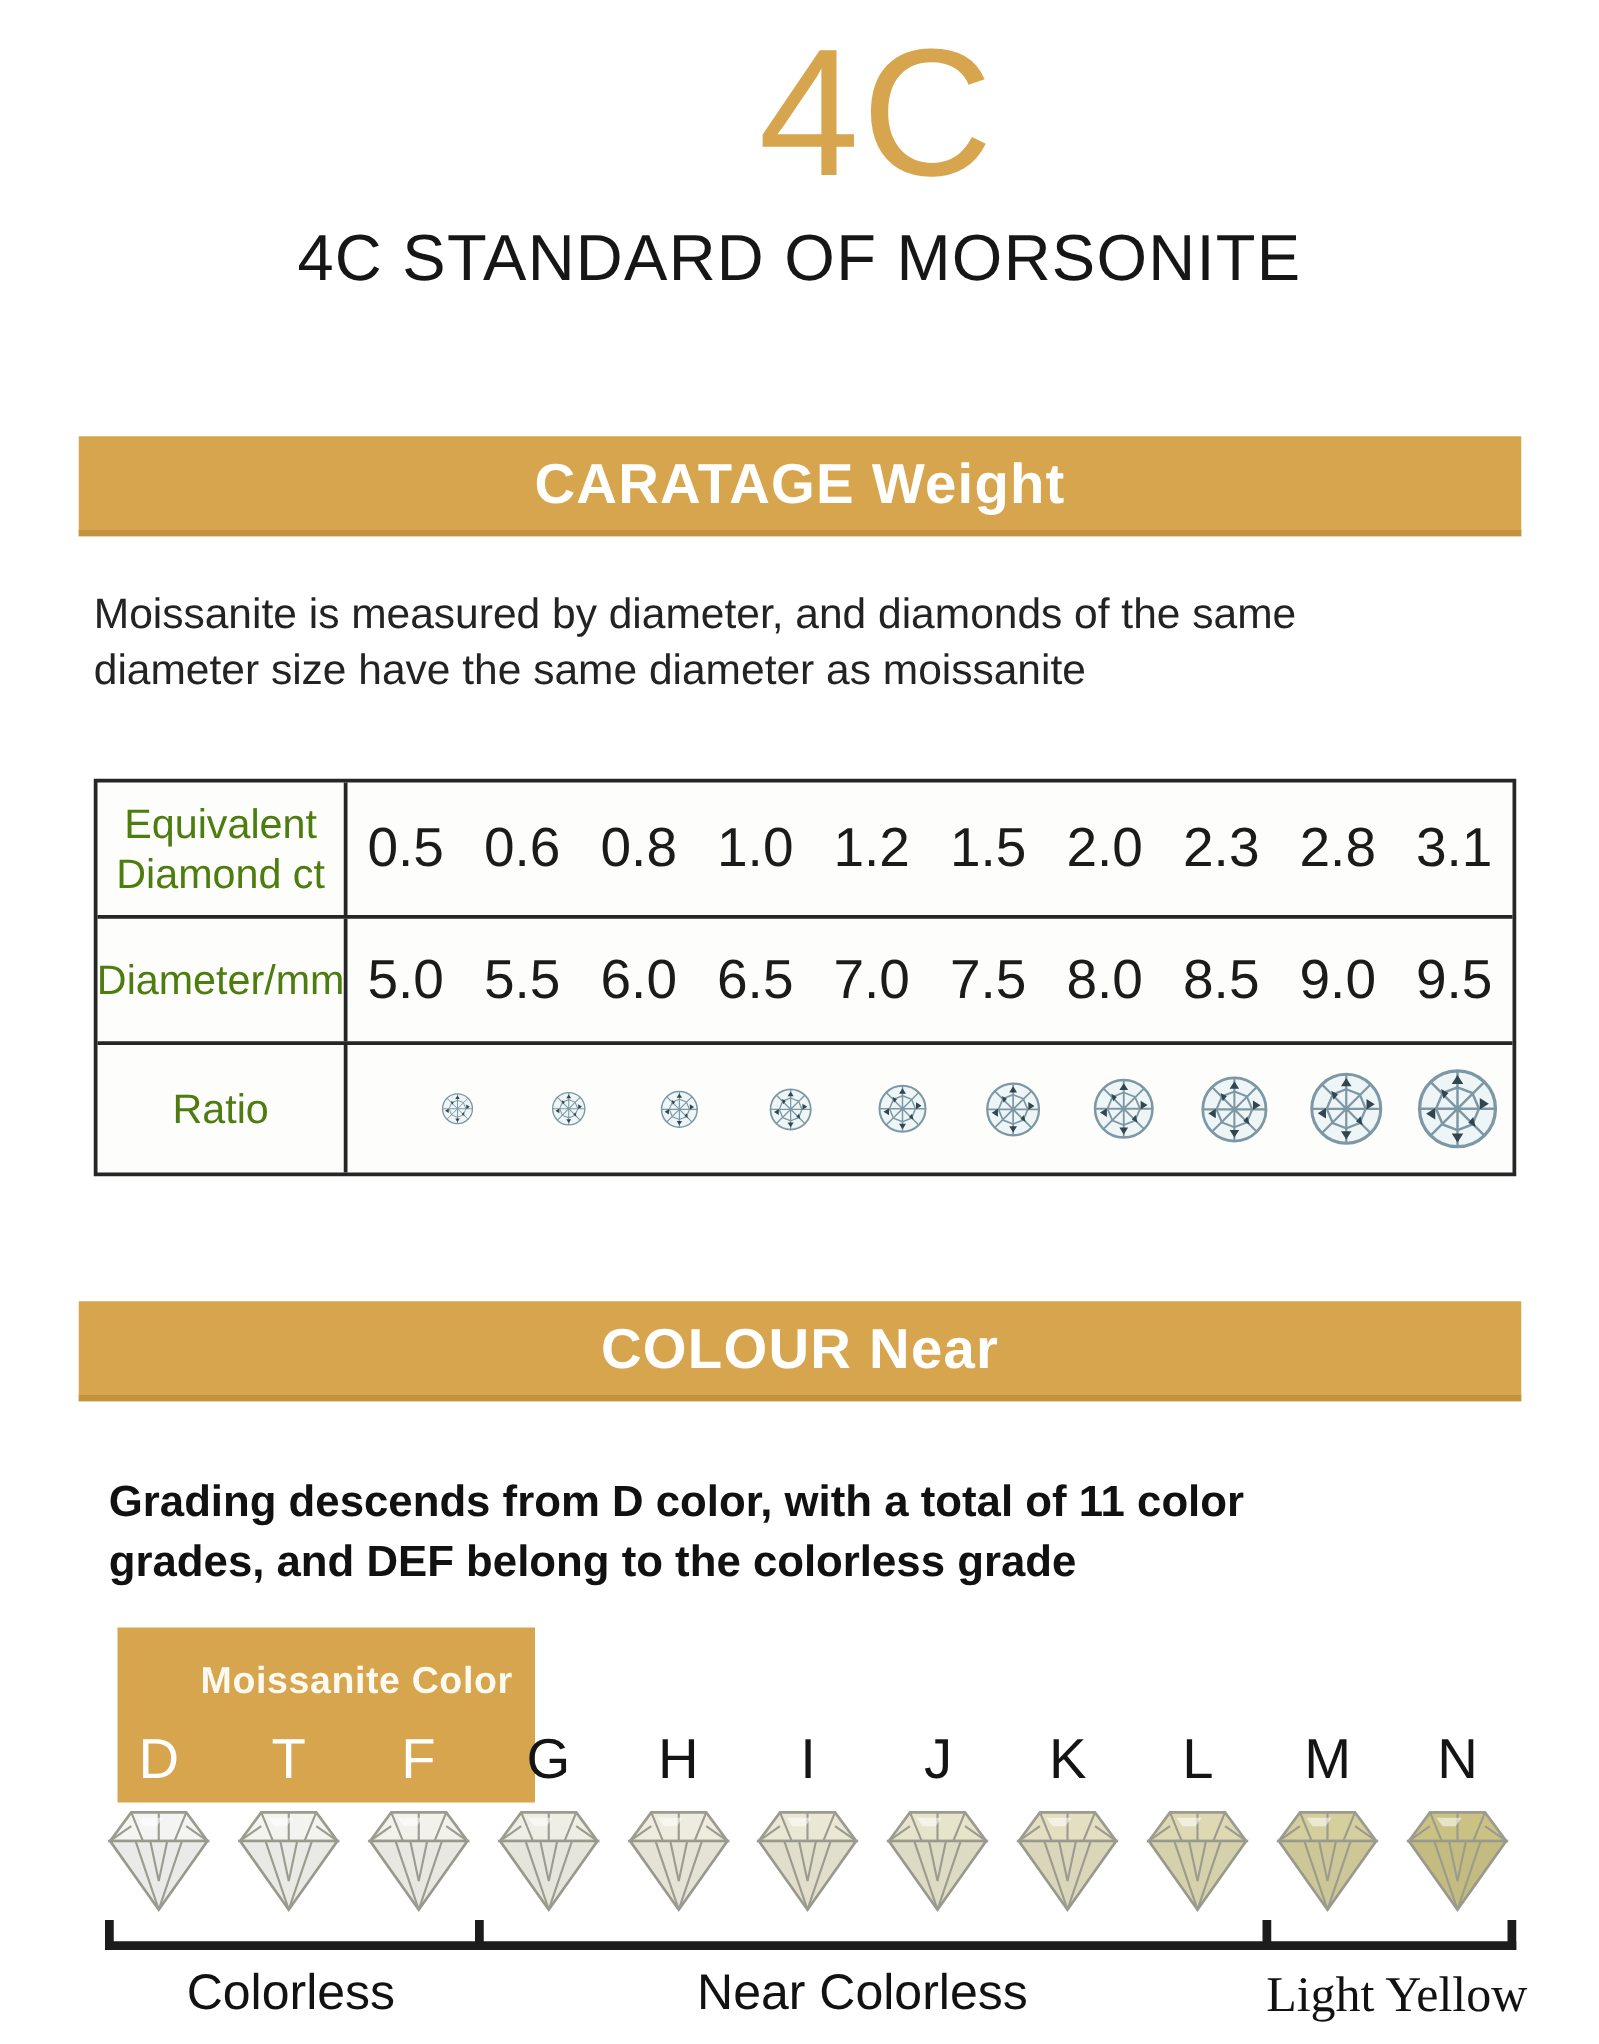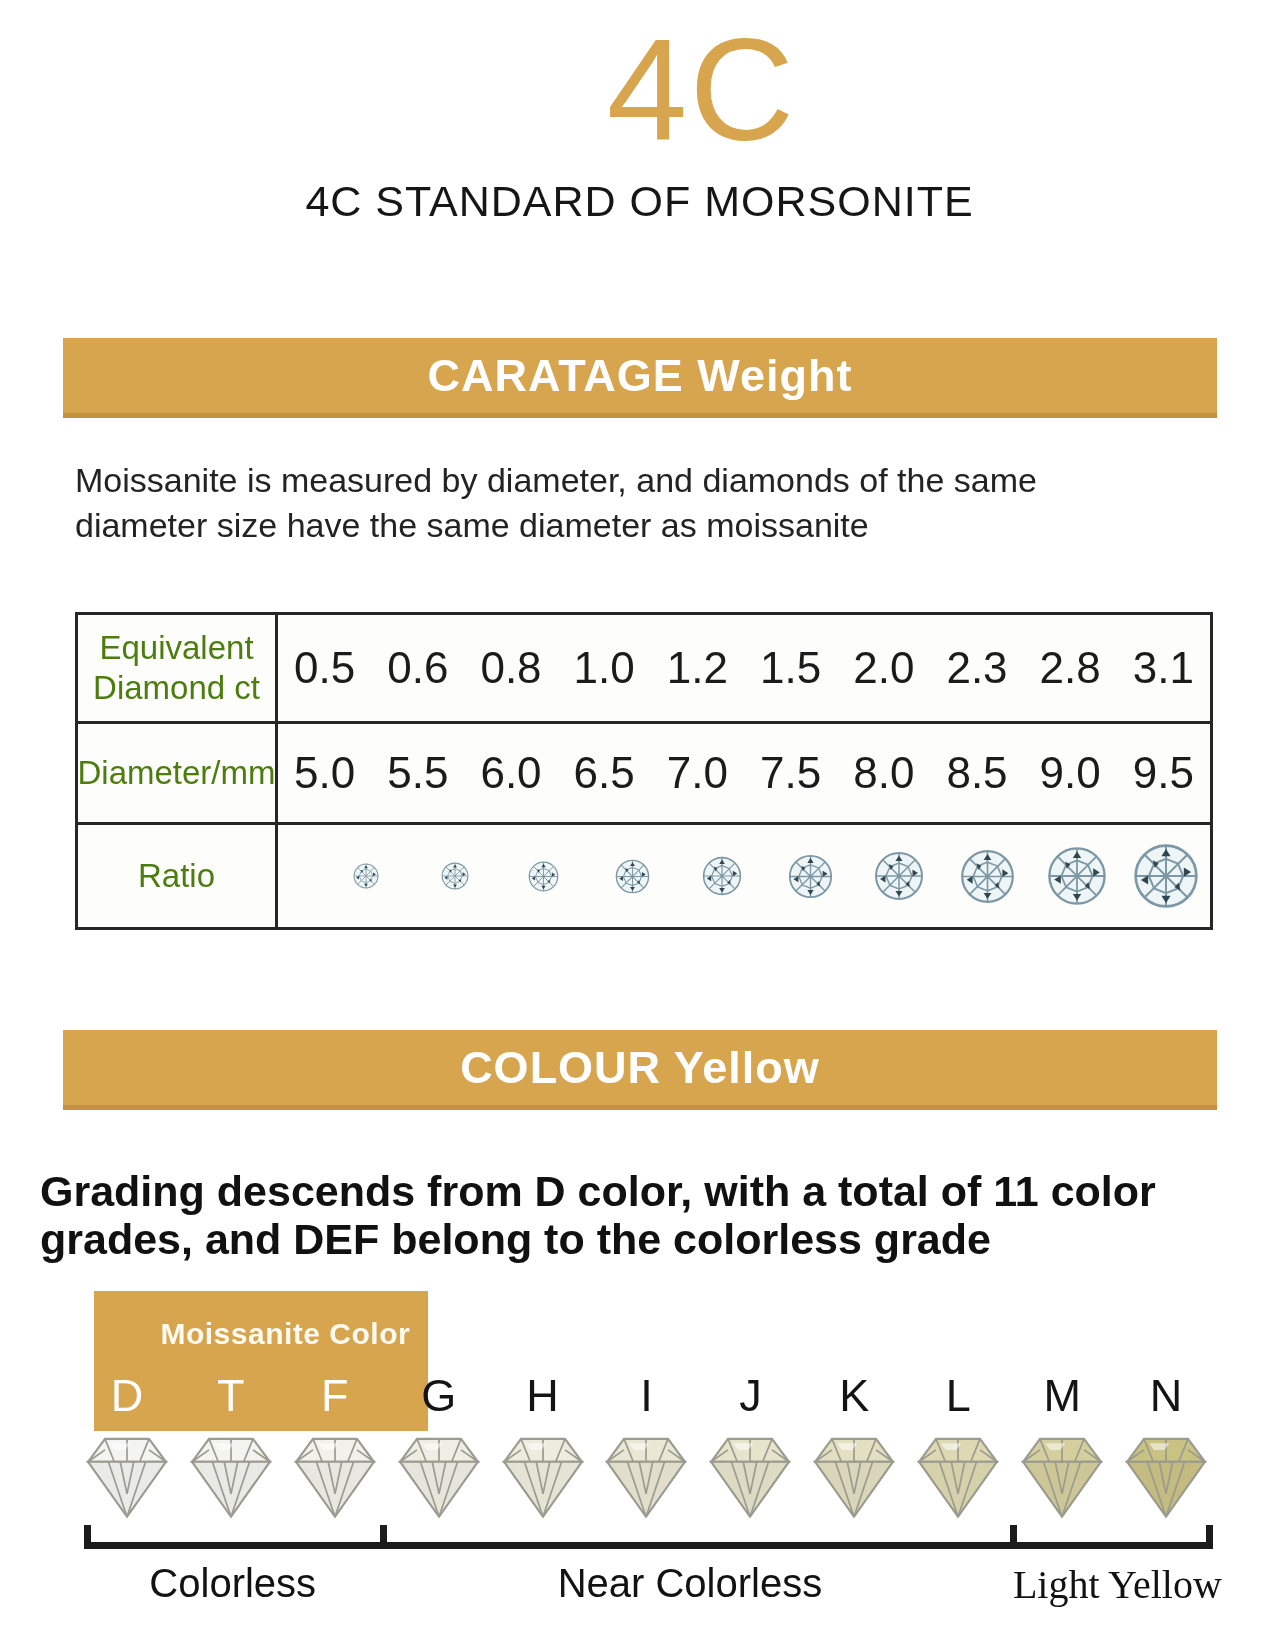--- a/index.html
+++ b/index.html
@@ -13,38 +13,38 @@
     font-family:"Liberation Sans", sans-serif;color:var(--ink);
     position:relative;overflow:hidden;
   }
   
   .hero{padding-top:18px;}
   .hero-title{
     font-size:145px;line-height:1.0;font-weight:500;color:var(--gold);
     text-align:center;position:relative;left:62px;letter-spacing:2px;
   }
   .hero-subtitle{
-    margin-top:14px;font-size:43px;font-weight:500;letter-spacing:1px;
+    margin-top:14px;font-size:52px;font-weight:500;letter-spacing:1px;
     text-align:center;color:#161616;
   }
   
   .banner{
     margin-left:63px;margin-right:62px;height:75px;
     background:var(--gold);border-bottom:5px solid var(--gold-shade);
     display:flex;align-items:center;justify-content:center;
     color:#ffffff;font-size:45px;font-weight:700;letter-spacing:1px;
   }
   .banner-carat{margin-top:112px;}
   .banner-color{margin-top:100px;}
   
   .para{
     margin:40px 60px 0 75px;font-size:34px;line-height:45px;color:#232323;
   }
   .para-bold{
-    margin:57px 50px 0 40px;font-size:43px;line-height:48px;font-weight:700;color:#111111;
+    margin:57px 50px 0 87px;font-size:35px;line-height:48px;font-weight:700;color:#111111;
   }
   
   .size-table{
     margin:64px 66px 0 75px;border:3px solid #262626;background:#fdfdfc;
   }
   .t-row{display:grid;grid-template-columns:200px 1fr;}
   .t-row + .t-row{border-top:3px solid #262626;}
   .t-head{
     border-right:3px solid #262626;display:flex;align-items:center;justify-content:center;
     text-align:center;font-size:33px;line-height:40px;color:#4d7c0f;padding:0 6px;
@@ -306,21 +306,21 @@
               </g>
             </svg>
           </div>
         </div>
     </div>
   </div>
 </section>
 
 <section>
   <div class="banner banner-color">
-    <span>COLOUR Yellow</span>
+    <span>COLOUR Near</span>
   </div>
   <p class="para-bold">
     <span>Grading descends from D color, with a total of 11 color</span><br>
     <span>grades, and DEF belong to the colorless grade</span>
   </p>
 
   <div class="grade-area">
     <div class="moissanite-box">
       <div class="mc-label">Moissanite Color</div>
     </div>

